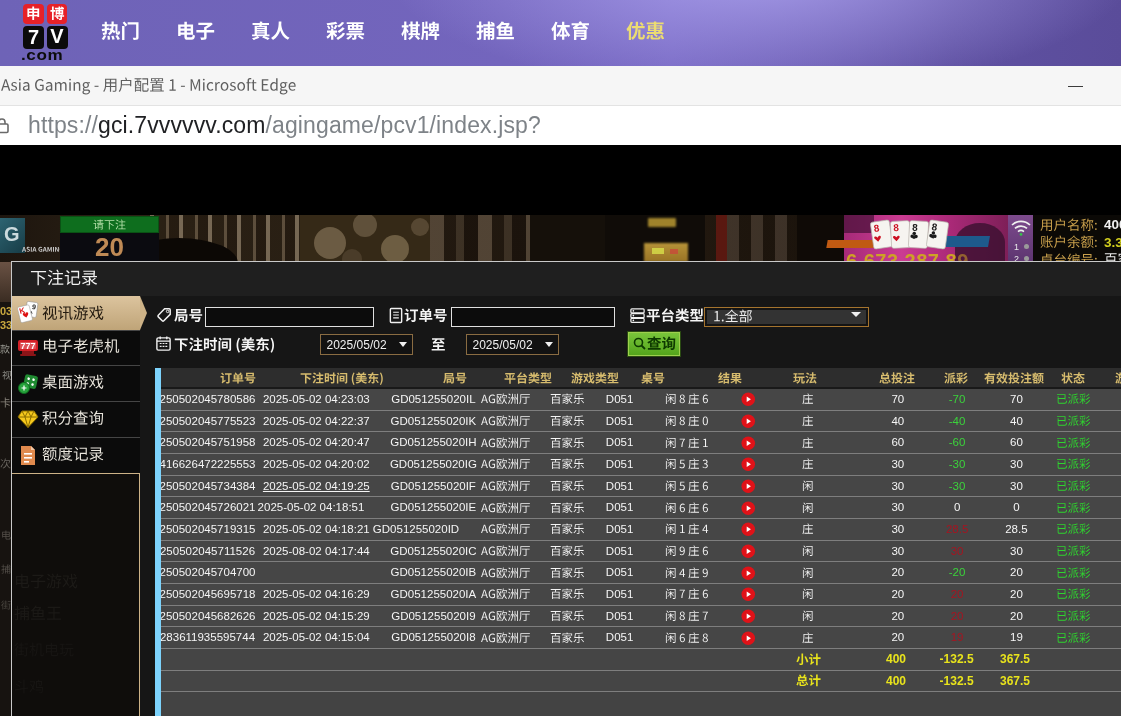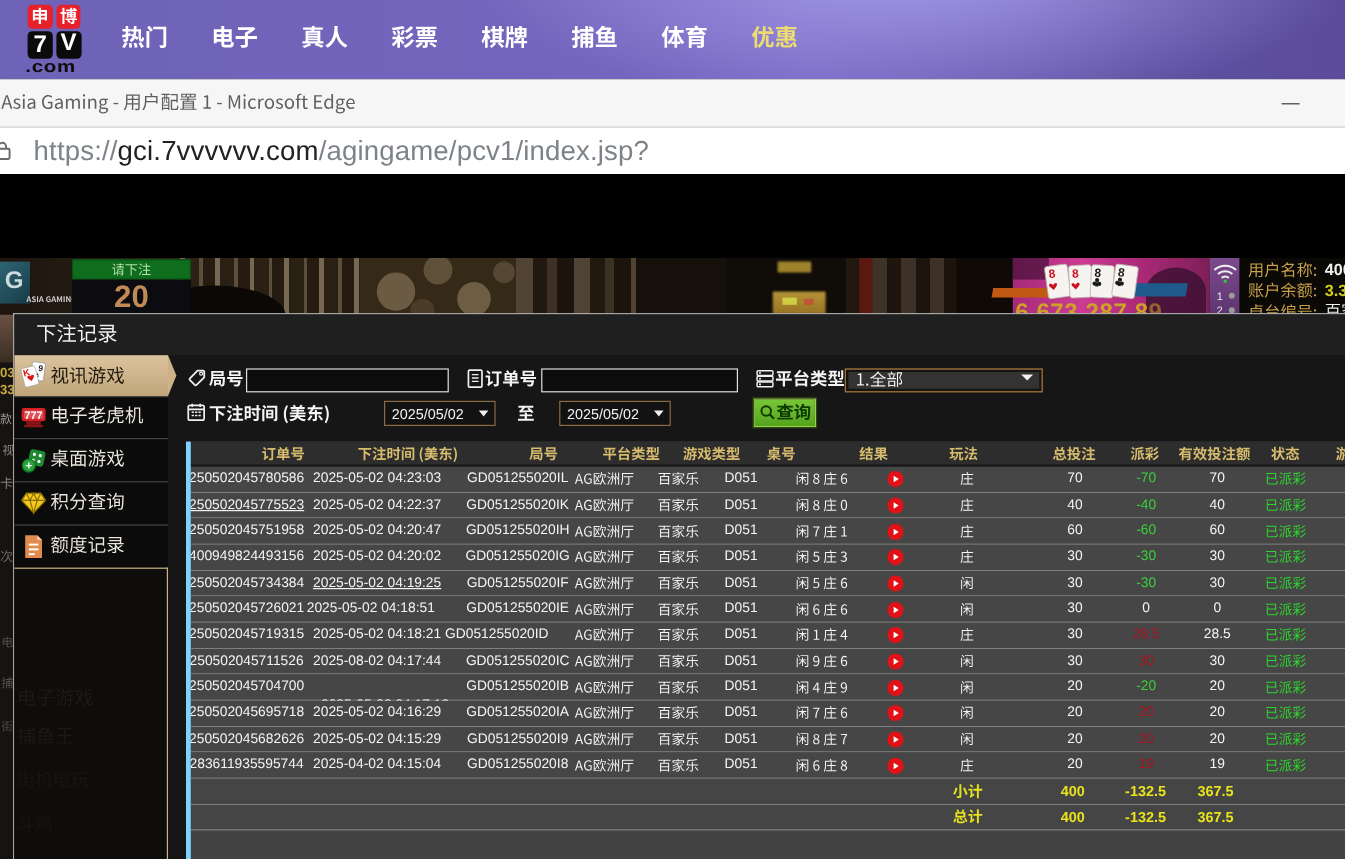--- a/index.html
+++ b/index.html
@@ -643,21 +643,21 @@
 <svg width="13" height="13" viewBox="0 0 13 13" style="position:absolute;left:633px;top:337px">
     <circle cx="5.5" cy="5.5" r="4" fill="none" stroke="#0e3a00" stroke-width="1.6"></circle>
     <path d="M8.5 8.5 L12 12" stroke="#0e3a00" stroke-width="1.8"></path>
   </svg>
 <svg width="30" height="19" style="position:absolute;left:647px;top:335.5px;" viewBox="0 0 30 19">
     <g fill="#0e3a00" transform="translate(0 12.76) scale(0.0145)">
       <use href="#b67e5" x="0"></use>
       <use href="#b8be2" x="1000"></use>
     </g>
   </svg>
-<div style="position:absolute;left:155px;top:368px;width:966px;height:348px;background:#434343;border-left:4px solid #7dd3fc;box-sizing:border-box;overflow:hidden;">
+<div style="position:absolute;left:155px;top:368px;width:966px;height:348px;background:#434343;border-left:6px solid #7dd3fc;box-sizing:border-box;overflow:hidden;">
     <div style="position:absolute;left:0px;top:0px;width:1010px;height:21px;background:#2d2d2d;border-bottom:2px solid #191919;box-sizing:border-box;"></div>
     <svg width="37" height="16" style="position:absolute;left:58.7px;top:4.3px;" viewBox="0 0 37 16">
       <g fill="#d7bc6e" transform="translate(0 10.56) scale(0.012)">
         <use href="#b8ba2" x="0"></use>
         <use href="#b5355" x="1000"></use>
         <use href="#b53f7" x="2000"></use>
       </g>
     </svg>
     <svg width="84" height="16" style="position:absolute;left:139.402px;top:4.3px;" viewBox="0 0 84 16">
       <g fill="#d7bc6e" transform="translate(0 10.56) scale(0.012)">
@@ -787,21 +787,21 @@
     <div style="position:absolute;left:736.1px;top:23.8335px;width:120px;height:15px;color:#3bd23b;font:normal 11.5px 'Liberation Sans',sans-serif;text-align:center;line-height:15px;">-70</div>
     <div style="position:absolute;left:795.4px;top:23.8335px;width:120px;height:15px;color:#f5f5f5;font:normal 11.5px 'Liberation Sans',sans-serif;text-align:center;line-height:15px;">70</div>
     <svg width="35" height="15" style="position:absolute;left:895.15px;top:25.2385px;" viewBox="0 0 35 15">
       <g fill="#2ed52e" transform="translate(0 10.12) scale(0.0115)">
         <use href="#r5df2" x="0"></use>
         <use href="#r6d3e" x="1000"></use>
         <use href="#r5f69" x="2000"></use>
       </g>
     </svg>
     <div style="position:absolute;left:0px;top:42.667px;width:1010px;height:21.667px;background:#464646;border-bottom:1px solid #7e7e7e;box-sizing:border-box;"></div>
-    <div style="position:absolute;left:-13.5px;top:45.5005px;width:120px;height:15px;color:#f5f5f5;font:normal 11.5px 'Liberation Sans',sans-serif;text-align:center;line-height:15px;text-decoration:underline;">250502045775523</div>
+    <div style="position:absolute;left:-13.5px;top:45.5005px;width:120px;height:15px;color:#f5f5f5;font:normal 11.5px 'Liberation Sans',sans-serif;text-align:center;line-height:15px;">250502045775523</div>
     <div style="position:absolute;left:95.3px;top:45.5005px;width:120px;height:15px;color:#f5f5f5;font:normal 11.5px 'Liberation Sans',sans-serif;text-align:center;line-height:15px;">2025-05-02 04:22:37</div>
     <div style="position:absolute;left:212.4px;top:45.5005px;width:120px;height:15px;color:#f5f5f5;font:normal 11.5px 'Liberation Sans',sans-serif;text-align:center;line-height:15px;">GD051255020IK</div>
     <svg width="50" height="15" style="position:absolute;left:320.492px;top:46.9055px;" viewBox="0 0 50 15">
       <g fill="#f5f5f5" transform="translate(0 10.12) scale(0.0115)">
         <use href="#r0041" x="0"></use>
         <use href="#r0047" x="608"></use>
         <use href="#r6b27" x="1297"></use>
         <use href="#r6d32" x="2297"></use>
         <use href="#r5385" x="3297"></use>
       </g>
@@ -883,21 +883,21 @@
     <div style="position:absolute;left:736.1px;top:67.1675px;width:120px;height:15px;color:#3bd23b;font:normal 11.5px 'Liberation Sans',sans-serif;text-align:center;line-height:15px;">-60</div>
     <div style="position:absolute;left:795.4px;top:67.1675px;width:120px;height:15px;color:#f5f5f5;font:normal 11.5px 'Liberation Sans',sans-serif;text-align:center;line-height:15px;">60</div>
     <svg width="35" height="15" style="position:absolute;left:895.15px;top:68.5725px;" viewBox="0 0 35 15">
       <g fill="#2ed52e" transform="translate(0 10.12) scale(0.0115)">
         <use href="#r5df2" x="0"></use>
         <use href="#r6d3e" x="1000"></use>
         <use href="#r5f69" x="2000"></use>
       </g>
     </svg>
     <div style="position:absolute;left:0px;top:86.001px;width:1010px;height:21.667px;background:#464646;border-bottom:1px solid #7e7e7e;box-sizing:border-box;"></div>
-    <div style="position:absolute;left:-13.5px;top:88.8345px;width:120px;height:15px;color:#f5f5f5;font:normal 11.5px 'Liberation Sans',sans-serif;text-align:center;line-height:15px;">400949824493156</div>
+    <div style="position:absolute;left:-13.5px;top:88.8345px;width:120px;height:15px;color:#f5f5f5;font:normal 11.5px 'Liberation Sans',sans-serif;text-align:center;line-height:15px;">416626472225553</div>
     <div style="position:absolute;left:95.3px;top:88.8345px;width:120px;height:15px;color:#f5f5f5;font:normal 11.5px 'Liberation Sans',sans-serif;text-align:center;line-height:15px;">2025-05-02 04:20:02</div>
     <div style="position:absolute;left:212.4px;top:88.8345px;width:120px;height:15px;color:#f5f5f5;font:normal 11.5px 'Liberation Sans',sans-serif;text-align:center;line-height:15px;">GD051255020IG</div>
     <svg width="50" height="15" style="position:absolute;left:320.492px;top:90.2395px;" viewBox="0 0 50 15">
       <g fill="#f5f5f5" transform="translate(0 10.12) scale(0.0115)">
         <use href="#r0041" x="0"></use>
         <use href="#r0047" x="608"></use>
         <use href="#r6b27" x="1297"></use>
         <use href="#r6d32" x="2297"></use>
         <use href="#r5385" x="3297"></use>
       </g>
@@ -1268,21 +1268,21 @@
     <div style="position:absolute;left:795.4px;top:240.504px;width:120px;height:15px;color:#f5f5f5;font:normal 11.5px 'Liberation Sans',sans-serif;text-align:center;line-height:15px;">20</div>
     <svg width="35" height="15" style="position:absolute;left:895.15px;top:241.909px;" viewBox="0 0 35 15">
       <g fill="#2ed52e" transform="translate(0 10.12) scale(0.0115)">
         <use href="#r5df2" x="0"></use>
         <use href="#r6d3e" x="1000"></use>
         <use href="#r5f69" x="2000"></use>
       </g>
     </svg>
     <div style="position:absolute;left:0px;top:259.337px;width:1010px;height:21.667px;background:#464646;border-bottom:1px solid #7e7e7e;box-sizing:border-box;"></div>
     <div style="position:absolute;left:-13.5px;top:262.171px;width:120px;height:15px;color:#f5f5f5;font:normal 11.5px 'Liberation Sans',sans-serif;text-align:center;line-height:15px;">283611935595744</div>
-    <div style="position:absolute;left:95.3px;top:262.171px;width:120px;height:15px;color:#f5f5f5;font:normal 11.5px 'Liberation Sans',sans-serif;text-align:center;line-height:15px;">2025-04-02 04:15:04</div>
+    <div style="position:absolute;left:95.3px;top:262.171px;width:120px;height:15px;color:#f5f5f5;font:normal 11.5px 'Liberation Sans',sans-serif;text-align:center;line-height:15px;">2025-05-02 04:15:04</div>
     <div style="position:absolute;left:212.4px;top:262.171px;width:120px;height:15px;color:#f5f5f5;font:normal 11.5px 'Liberation Sans',sans-serif;text-align:center;line-height:15px;">GD051255020I8</div>
     <svg width="50" height="15" style="position:absolute;left:320.492px;top:263.575px;" viewBox="0 0 50 15">
       <g fill="#f5f5f5" transform="translate(0 10.12) scale(0.0115)">
         <use href="#r0041" x="0"></use>
         <use href="#r0047" x="608"></use>
         <use href="#r6b27" x="1297"></use>
         <use href="#r6d32" x="2297"></use>
         <use href="#r5385" x="3297"></use>
       </g>
     </svg>

